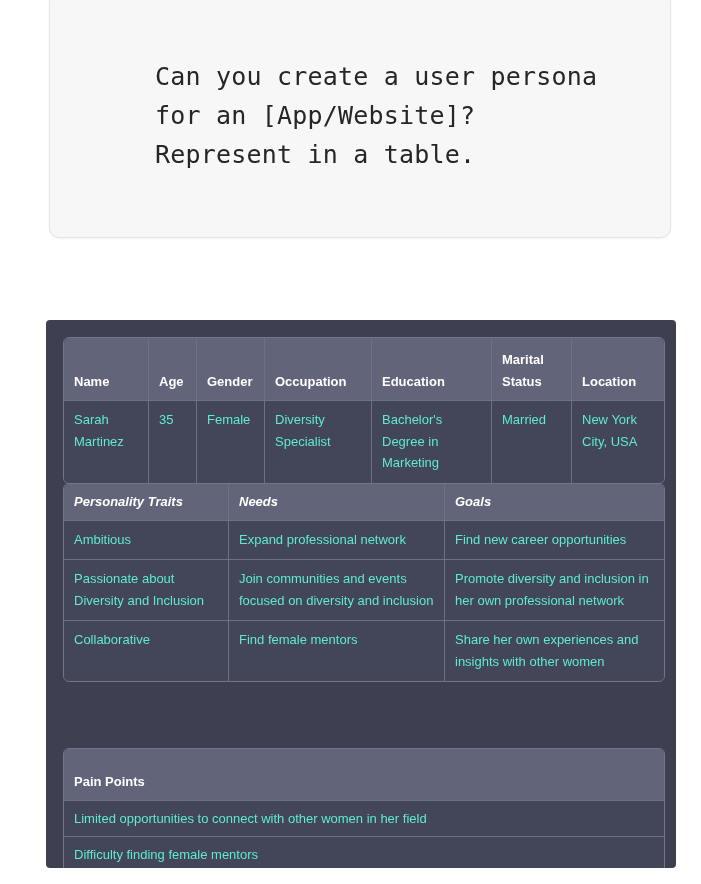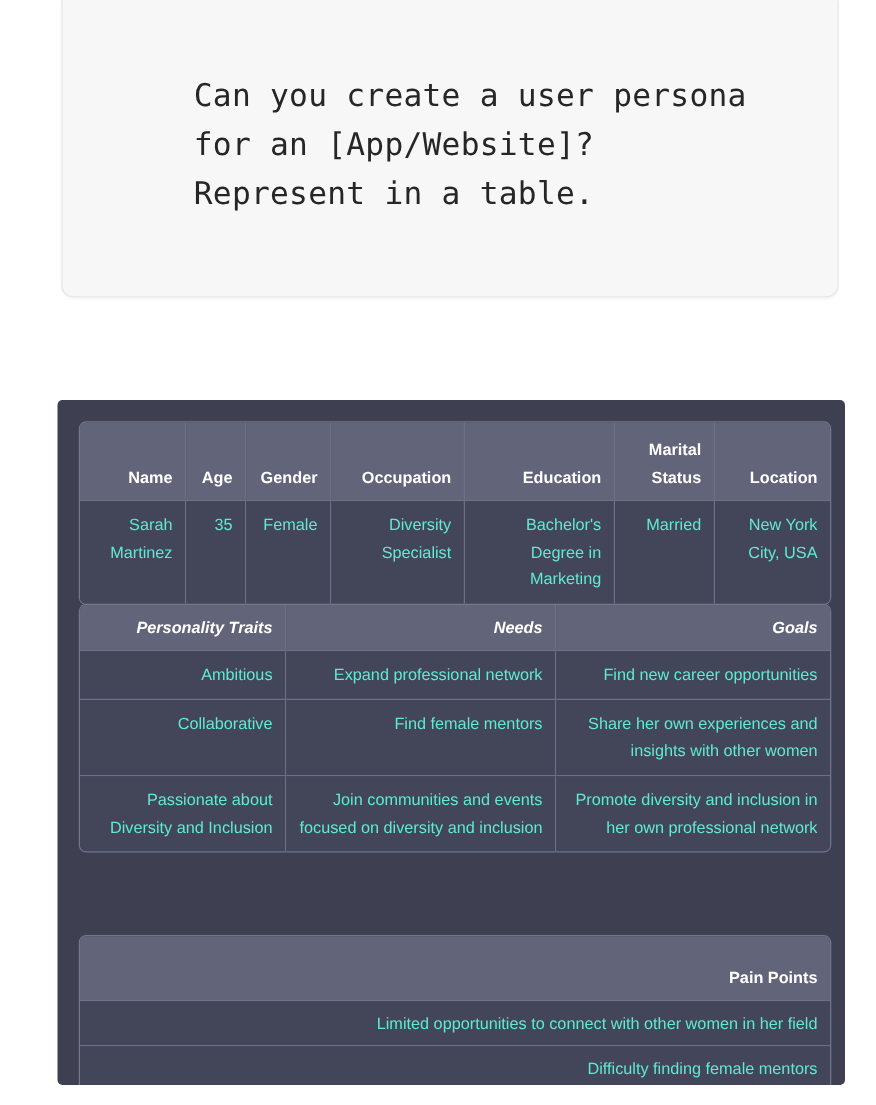--- a/index.html
+++ b/index.html
@@ -70,21 +70,21 @@
     border: 1px solid #73758a;
     border-radius: 6px;
     overflow: hidden;
     background: #434558;
   }
   table.persona th,
   table.persona td {
     border-right: 1px solid #6e7085;
     border-bottom: 1px solid #6e7085;
     padding: 8px 10px;
-    text-align: right;
+    text-align: left;
     vertical-align: top;
     font-size: 13px;
     line-height: 21.5px;
   }
   table.persona th:last-child,
   table.persona td:last-child { border-right: none; }
   table.persona tr:last-child td { border-bottom: none; }
 
   table.persona thead th {
     background: #62647a;
@@ -174,28 +174,28 @@
           <th>Goals</th>
         </tr>
       </thead>
       <tbody>
         <tr>
           <td>Ambitious</td>
           <td>Expand professional network</td>
           <td>Find new career opportunities</td>
         </tr>
         <tr>
+          <td>Passionate about Diversity and Inclusion</td>
+          <td>Join communities and events focused on diversity and inclusion</td>
+          <td>Promote diversity and inclusion in her own professional network</td>
+        </tr>
+        <tr>
           <td>Collaborative</td>
           <td>Find female mentors</td>
           <td>Share her own experiences and insights with other women</td>
-        </tr>
-        <tr>
-          <td>Passionate about Diversity and Inclusion</td>
-          <td>Join communities and events focused on diversity and inclusion</td>
-          <td>Promote diversity and inclusion in her own professional network</td>
         </tr>
       </tbody>
     </table>
   </div>
 
   <div class="tbl-wrap pos-t3">
     <table class="persona" id="table-pain">
       <colgroup>
           <col style="width:600px">
         </colgroup>

